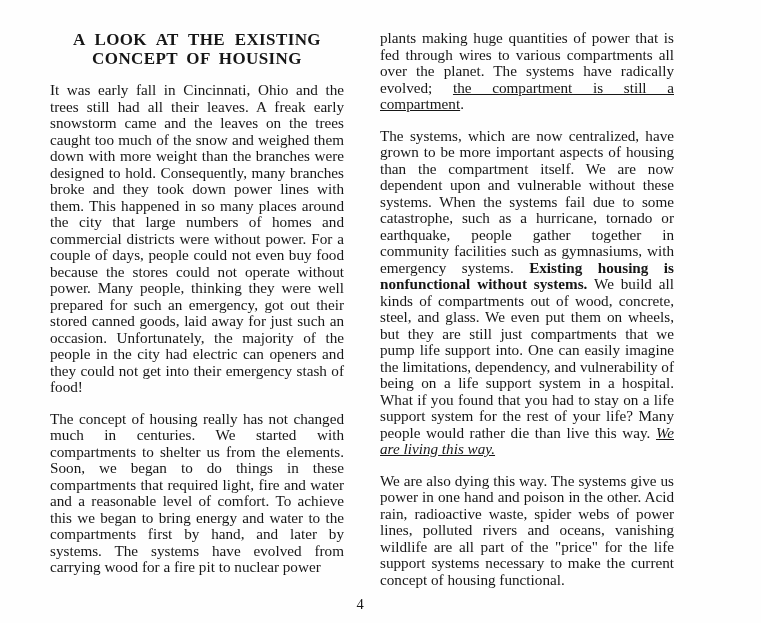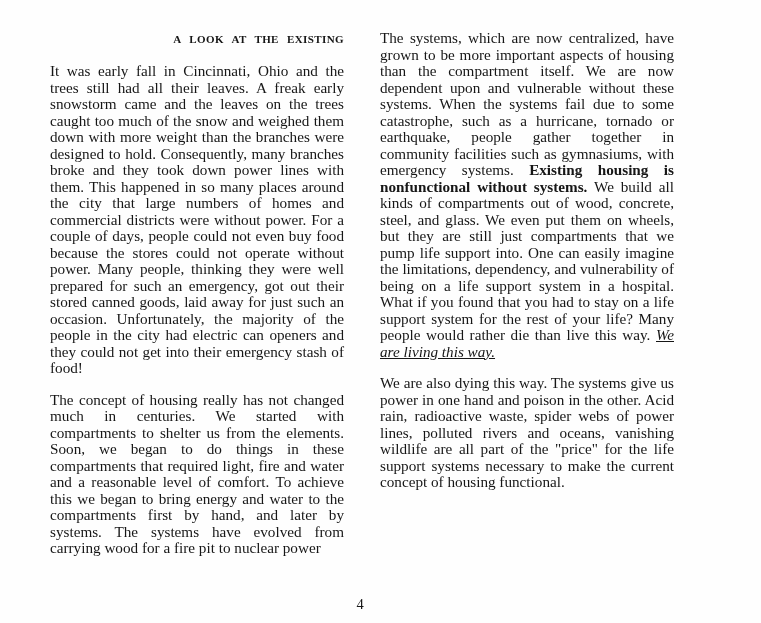--- a/index.html
+++ b/index.html
@@ -23,24 +23,24 @@
     width: 624px;
     display: flex;
     gap: 36px;
   }
   .column {
     width: 294px;
     text-align: justify;
   }
   .doc-title {
     font-weight: bold;
-    font-size: 11px;
+    font-size: 17px;
     line-height: 19px;
     letter-spacing: 0.4px;
-    text-align: right;
+    text-align: center;
     margin-bottom: 14px;
   }
   .doc-title .t-line1 { word-spacing: 5px; }
   .doc-title .t-line2 { word-spacing: 4px; }
   .para {
     font-size: 15.2px;
     line-height: 16.5px;
     margin: 0 0 15px 0;
     text-align: justify;
   }
@@ -60,27 +60,29 @@
   }
 </style>
 </head>
 <body>
 
 <div class="page">
   <div class="columns">
     <div class="column">
       <div class="doc-title">
         <div class="t-line1">A LOOK AT THE EXISTING</div>
+        <div class="t-line2">CONCEPT OF  HOUSING</div>
       </div>
       <div>
           <p class="para"><span class="seg-italic">It was early fall in Cincinnati, Ohio and the trees still had all their leaves. A freak early snowstorm came and the leaves on the trees caught too much of the snow and weighed them down with more weight than the branches were designed to hold. Consequently, many branches broke and they took down power lines with them.  This happened in so many places around the city that large numbers of homes and commercial districts were without power.  For a couple of days, people could not even buy food because the stores could not operate without power.  Many people, thinking they were well prepared for such an emergency, got out their stored canned goods, laid away for just such an occasion.  Unfortunately, the majority of the people in the city had electric can openers and they could not get into their emergency stash of food!</span></p>
           <p class="para"><span class="seg-normal">The concept of housing really has not changed much in centuries.  We started with compartments to shelter us from the elements.   Soon, we began to do things in these compartments that required light, fire and water and a reasonable level of comfort.  To achieve this we began to bring energy and water to the compartments first by hand, and later by systems.   The systems have evolved from carrying wood for a fire pit to nuclear power</span></p>
         </div>
     </div>
     <div class="column">
       <div>
+          <p class="para"><span class="seg-normal">plants making huge quantities of power that is fed through wires to various compartments all over the planet.  The systems have radically evolved;  </span><span class="seg-underline">the compartment is still a compartment</span><span class="seg-normal">.</span></p>
           <p class="para"><span class="seg-normal">The systems, which are now centralized, have grown to be more important aspects of housing than the compartment itself.  We are now dependent upon and vulnerable without these systems. When the systems fail due to some catastrophe, such as a hurricane, tornado or earthquake, people gather together in community facilities such as gymnasiums, with emergency systems.  </span><span class="seg-bold">Existing housing is nonfunctional without systems.</span><span class="seg-normal">  We build all kinds of compartments out of wood, concrete, steel, and glass.  We even put them on wheels, but they are still just compartments that we pump life support into.  One can easily imagine the limitations, dependency, and vulnerability of being on a life support system in a hospital.  What if you found that you had to stay on a life support system for the rest of your life?  Many people would rather die than live this way.  </span><span class="seg-italic-underline">We are living this way.</span></p>
           <p class="para"><span class="seg-normal">We are also dying this way.  The systems give us power in one hand and poison in the other. Acid rain, radioactive waste, spider webs of power lines, polluted rivers and oceans, vanishing wildlife are all part of the "price" for the life support systems necessary to make the current concept of housing functional.</span></p>
         </div>
     </div>
   </div>
   <div class="page-number">4</div>
 </div>
 
 </body></html>

